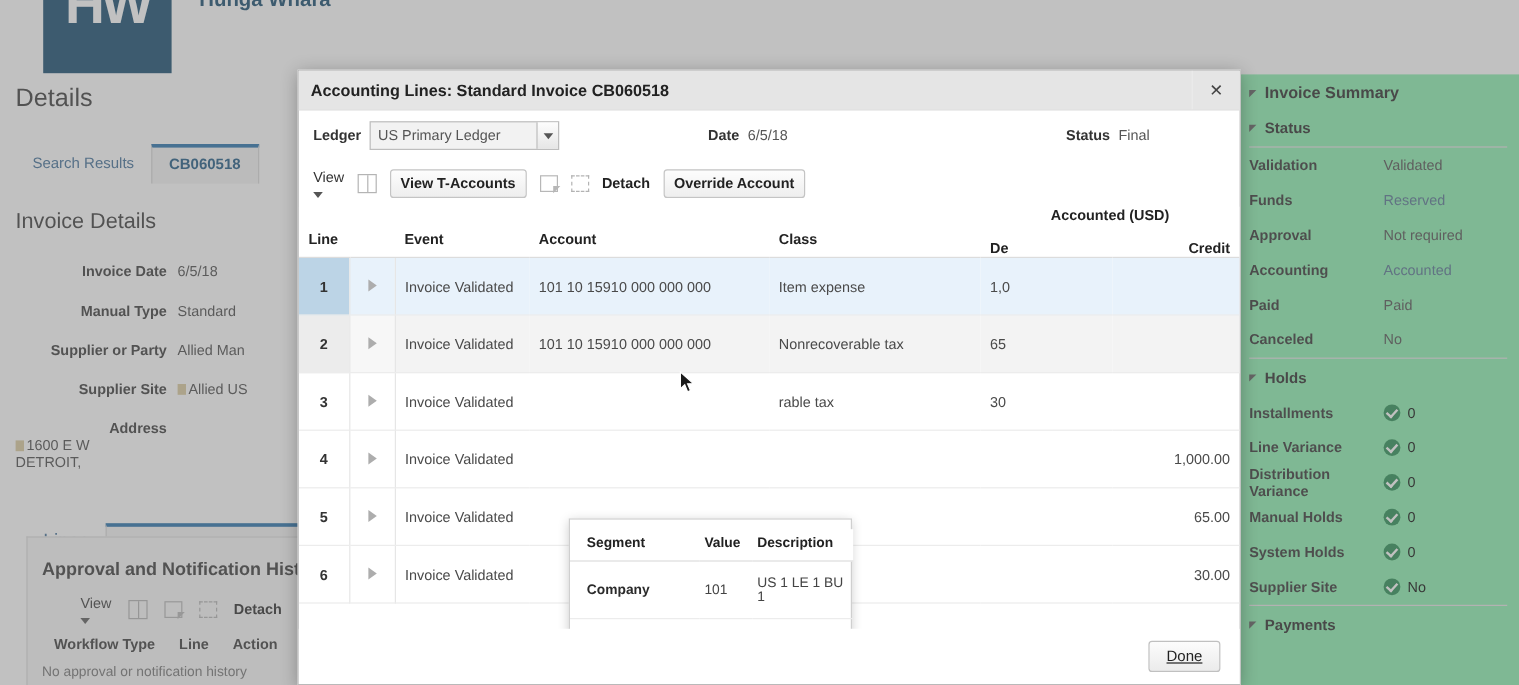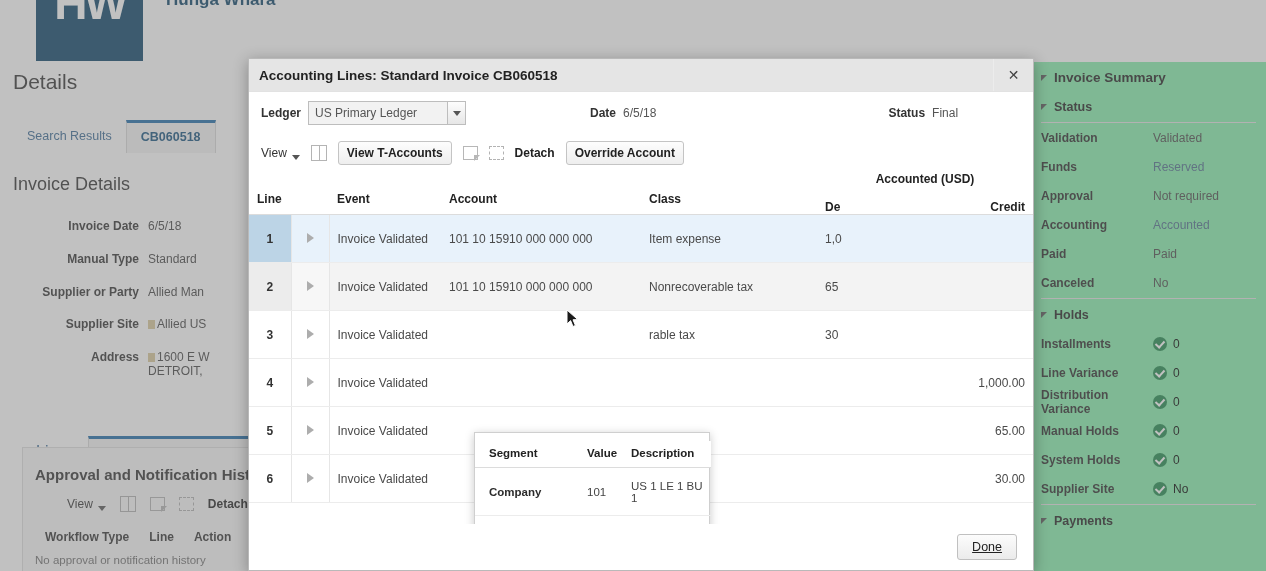--- a/index.html
+++ b/index.html
@@ -224,21 +224,21 @@
     border-right: 4px solid transparent;
     border-top: 5px solid #555;
   }
 
   .dlg-toolbar {
     height: 38px;
     display: flex; align-items: center; gap: 11px;
     padding: 0 12px;
     font-size: 12px; color: #333;
   }
-  .tb-view { display: flex; align-items: flex-end; gap: 5px; cursor: pointer; color: #333; }
+  .tb-view { display: flex; align-items: flex-start; gap: 5px; cursor: pointer; color: #333; flex-direction: column; }
   .btn {
     border: 1px solid #c4c4c4;
     background: linear-gradient(#fdfdfd,#eeeeee);
     border-radius: 3px;
     padding: 4px 8px;
     font-size: 12px; font-weight: bold; color: #222;
     cursor: pointer;
   }
   .icon-sq {
     width: 16px; height: 16px; display: inline-block;
@@ -382,21 +382,21 @@
       <div class="field-value">Standard</div>
     </div>
     <div class="field-row" style="left:13px; top:285px;">
       <div class="field-label">Supplier or Party</div>
       <div class="field-value">Allied Man</div>
     </div>
     <div class="field-row" style="left:13px; top:317px;">
       <div class="field-label">Supplier Site</div>
       <div class="field-value flagged">Allied US</div>
     </div>
-    <div class="field-row" style="left:13px; top:350px;">
+    <div class="field-row" style="left:13px; top:350px;flex-direction:column;">
       <div class="field-label">Address</div>
       <div>
         <div class="field-value flagged">1600 E W</div>
         <div class="field-value">DETROIT,</div>
       </div>
     </div>
 
     <div class="tabbar-2">
       <div class="tab">Lines</div>
       <div class="tab active">Holds and Approvals</div>

